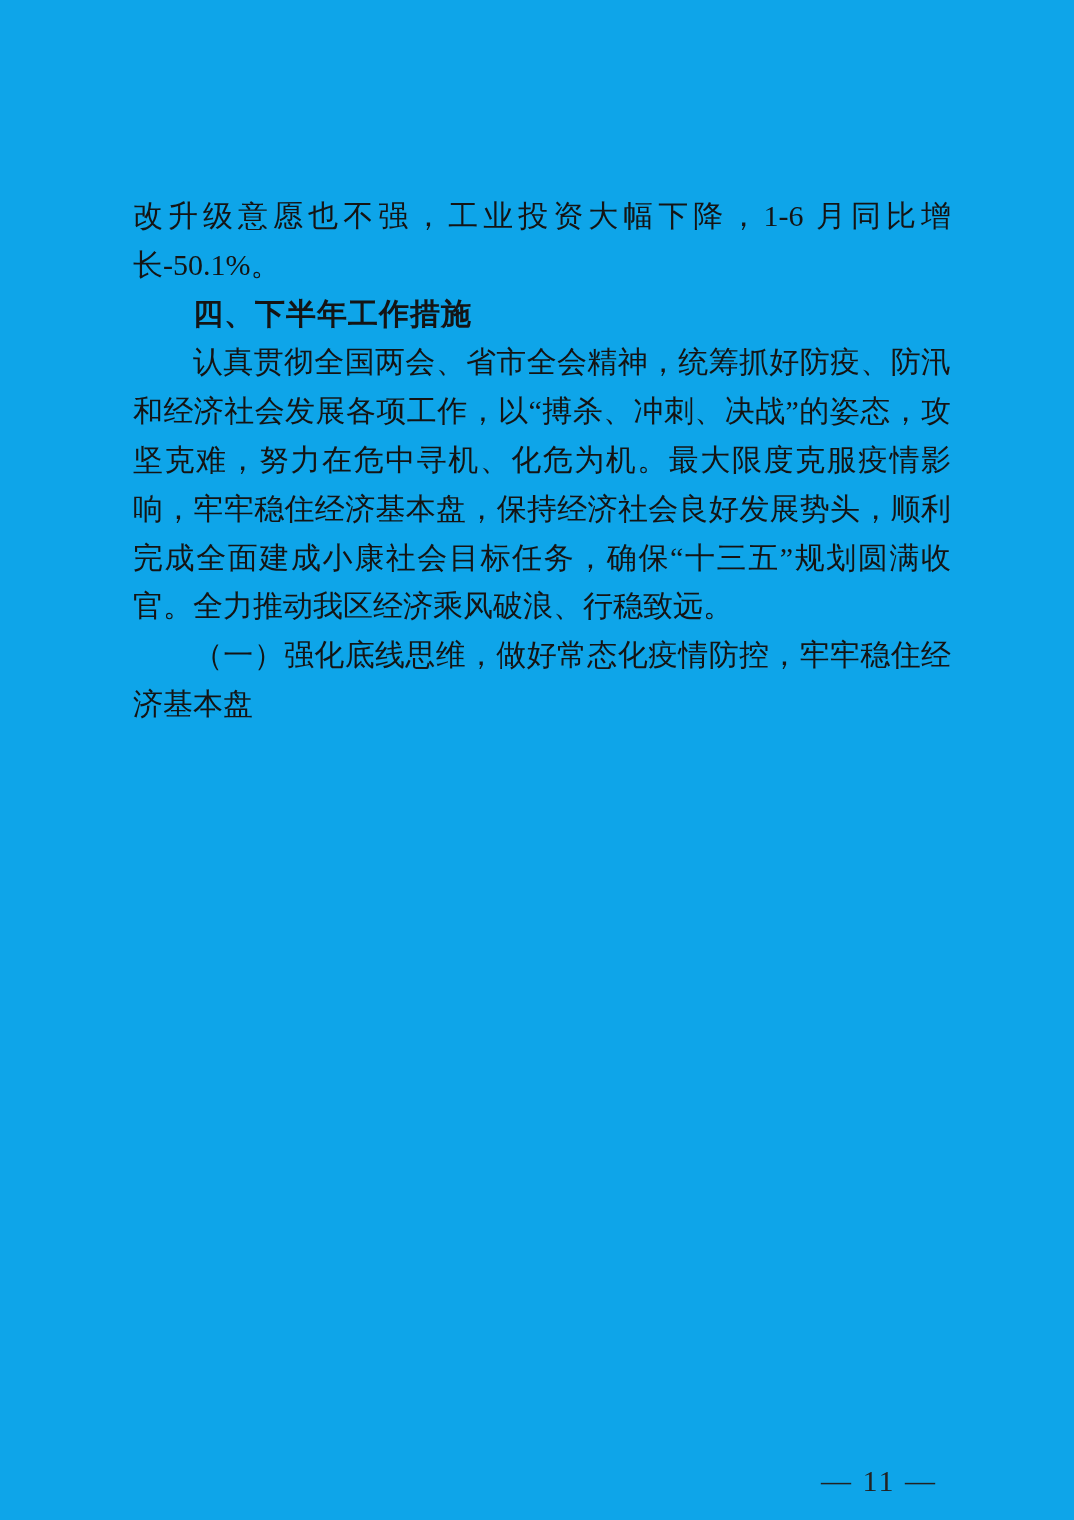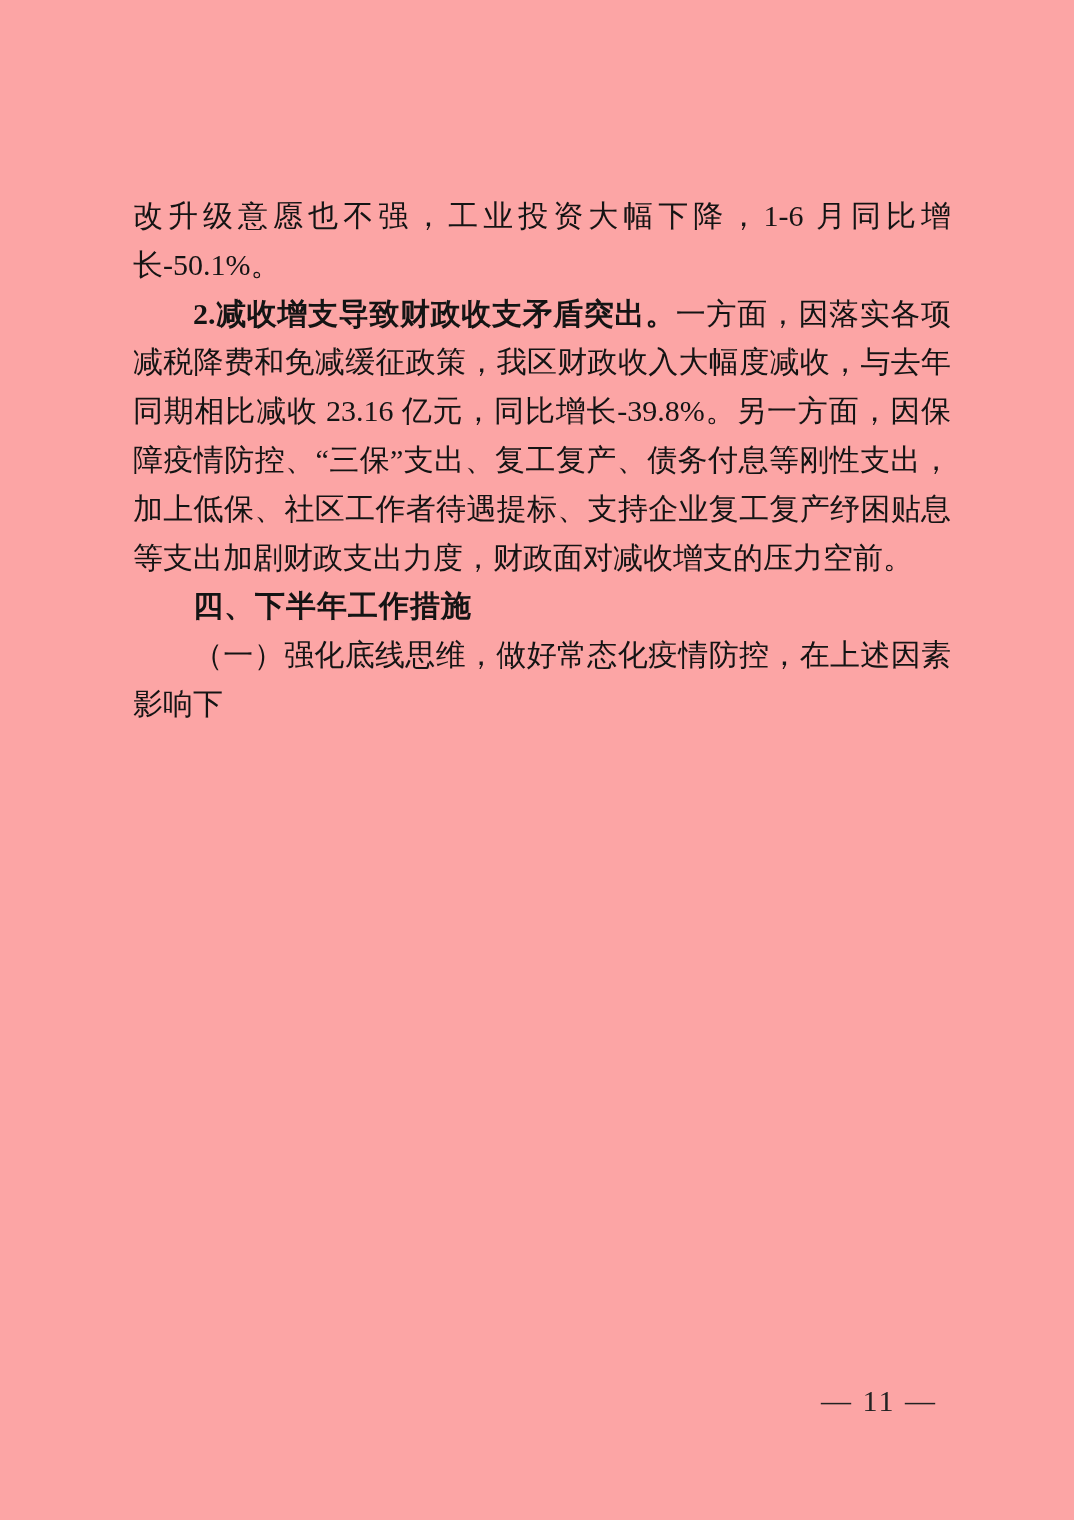--- a/index.html
+++ b/index.html
@@ -10,21 +10,21 @@
     position: relative;
     overflow: hidden;
     font-family: "Liberation Serif", "DejaVu Serif", serif;
     color: #141414;
   }
   .page {
     position: absolute;
     left: 0; top: 0;
     width: 1074px;
     height: 1520px;
-    background: #fca5a5;
+    background: #0ea5e9;
   }
   .content {
     position: absolute;
     left: 133px;
     top: 192px;
     width: 818px;
   }
   .para {
     margin: 0;
     font-size: 30px;
@@ -36,39 +36,39 @@
   .indent { text-indent: 2em; }
   .lead { font-weight: 700; }
   .heading {
     font-family: Liberation Serif, serif;
     font-weight: 700;
     letter-spacing: 1px;
   }
   .kaiti { font-weight: 400; }
   .page-number {
     position: absolute;
-    top: 1384px;
+    top: 1464px;
     right: 137px;
     font-size: 30px;
     letter-spacing: 2px;
     color: #222222;
   }
 </style>
 </head>
 <body>
 
 <div class="page">
   <div class="content">
 
     <p class="para">改升级意愿也不强，工业投资大幅下降，1-6 月同比增长-50.1%。</p>
 
-    <p class="para indent"><span class="lead">2.减收增支导致财政收支矛盾突出。</span><span>一方面，因落实各项减税降费和免减缓征政策，我区财政收入大幅度减收，与去年同期相比减收 23.16 亿元，同比增长-39.8%。另一方面，因保障疫情防控、“三保”支出、复工复产、债务付息等刚性支出，加上低保、社区工作者待遇提标、支持企业复工复产纾困贴息等支出加剧财政支出力度，财政面对减收增支的压力空前。</span></p>
 
 
     <p class="para indent heading">四、下半年工作措施</p>
 
+    <p class="para indent">认真贯彻全国两会、省市全会精神，统筹抓好防疫、防汛和经济社会发展各项工作，以“搏杀、冲刺、决战”的姿态，攻坚克难，努力在危中寻机、化危为机。最大限度克服疫情影响，牢牢稳住经济基本盘，保持经济社会良好发展势头，顺利完成全面建成小康社会目标任务，确保“十三五”规划圆满收官。全力推动我区经济乘风破浪、行稳致远。</p>
 
-    <p class="para indent kaiti">（一）强化底线思维，做好常态化疫情防控，在上述因素影响下</p>
+    <p class="para indent kaiti">（一）强化底线思维，做好常态化疫情防控，牢牢稳住经济基本盘</p>
 
   </div>
 
   <div class="page-number">— 11 —</div>
 </div>
 
 </body></html>

